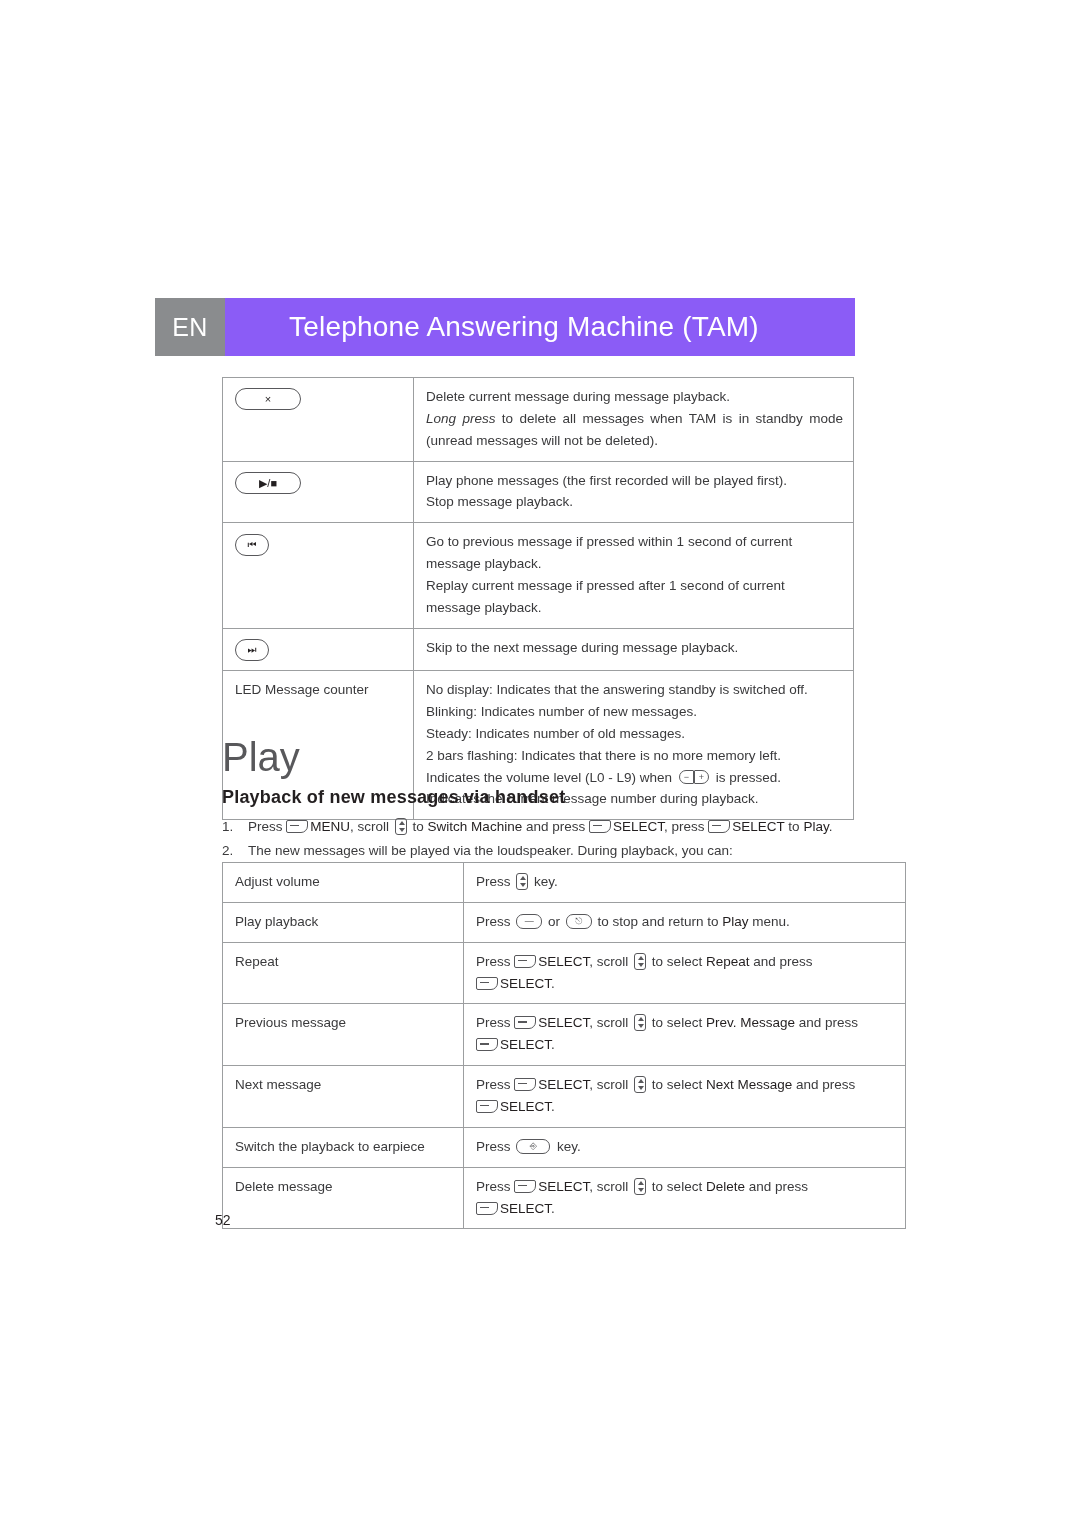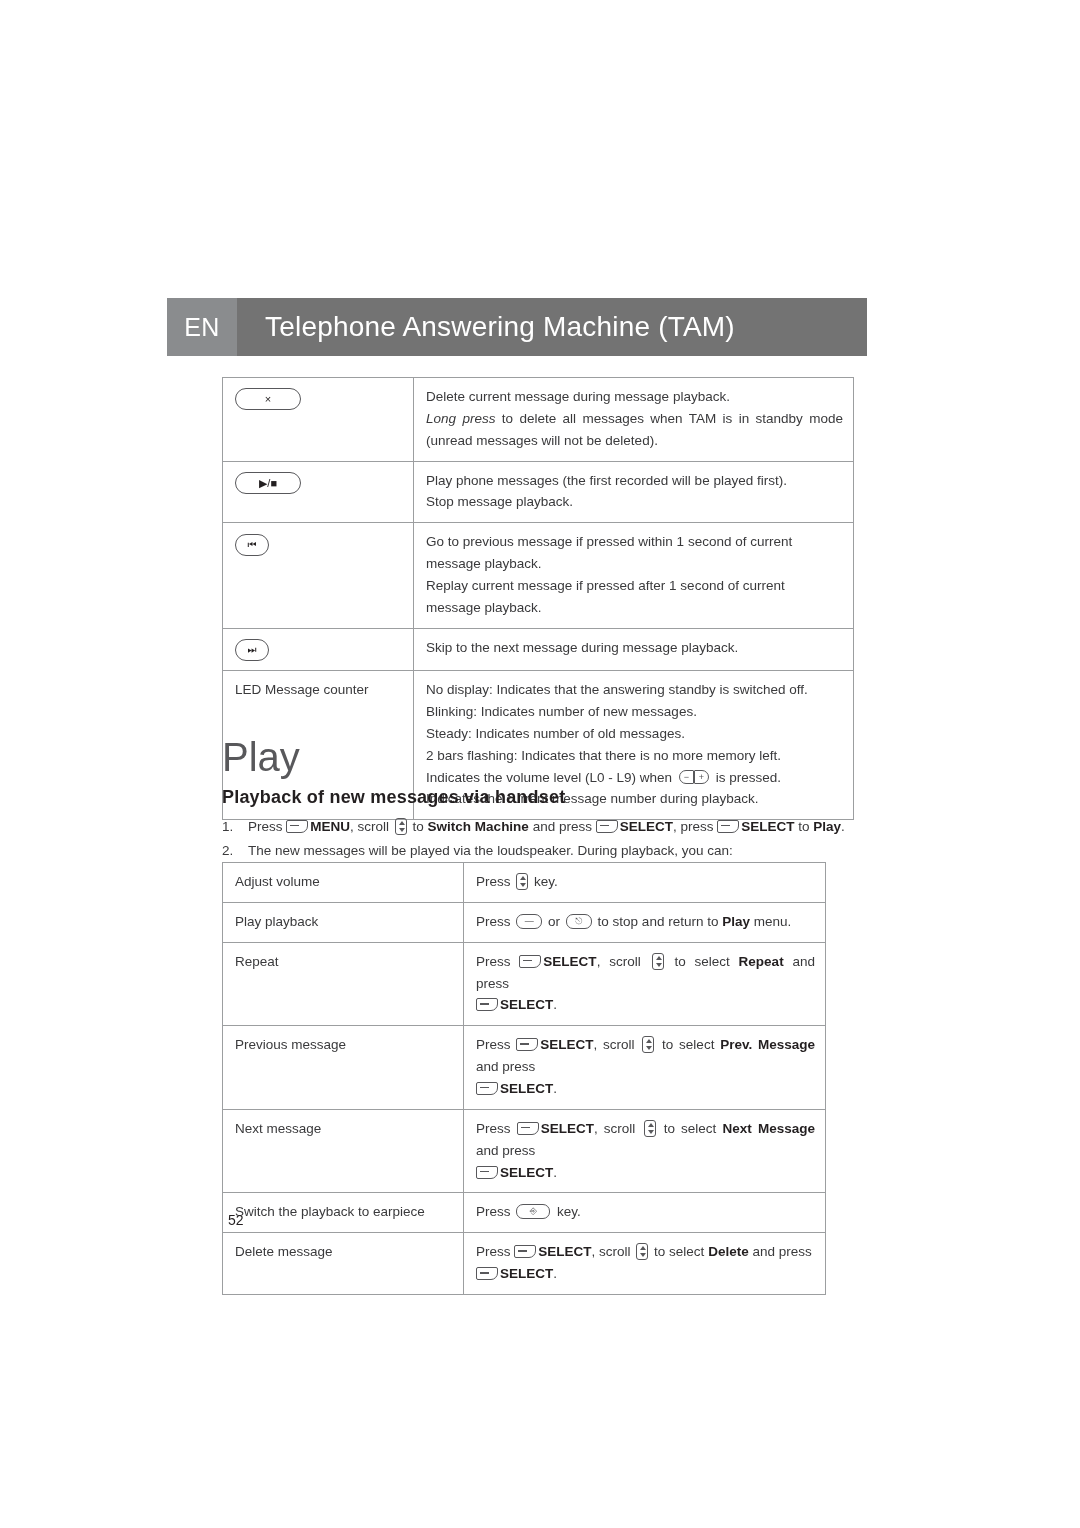--- a/index.html
+++ b/index.html
@@ -24,40 +24,39 @@
 
   
   .header {
     position: absolute;
     left: 155px;
     top: 298px;
     width: 700px;
     height: 58px;
     display: flex;
     align-items: stretch;
-    margin-left: 12px;
   }
   .header-en {
     width: 70px;
     background: #8a8c8e;
     color: #ffffff;
     font-size: 25px;
     display: flex;
     align-items: center;
     justify-content: center;
     letter-spacing: 0.5px;
   }
   .header-title {
     flex: 1;
-    background: #737373;
+    background: #8b5cf6;
     color: #ffffff;
     font-size: 28px;
     display: flex;
     align-items: center;
-    padding-left: 28px;
+    padding-left: 64px;
     letter-spacing: 0.2px;
   }
 
   
   .tbl {
     position: absolute;
     border-collapse: collapse;
     table-layout: fixed;
   }
   .tbl td {
@@ -243,35 +242,35 @@
   .step {
     display: flex;
     margin-bottom: 2px;
   }
   .step .num {
     width: 26px;
     flex: 0 0 26px;
   }
   .step .txt { flex: 1; }
 
-  b.st { font-weight: bold; color: #231f20; }
+  b.st { font-weight: normal; color: #231f20; }
 
   
   #table-play {
     left: 222px;
     top: 862px;
-    width: 604px;
+    width: 684px;
   }
   #table-play td.c1 { width: 218px; }
   #table-play td { padding: 8px 10px 9px 12px; }
   .just { text-align: justify; }
 
   .pagenum {
     position: absolute;
-    left: 228px;
+    left: 215px;
     top: 1212px;
     font-size: 14px;
     color: #231f20;
   }
 </style>
 </head>
 <body>
 
 <div class="page">
 

